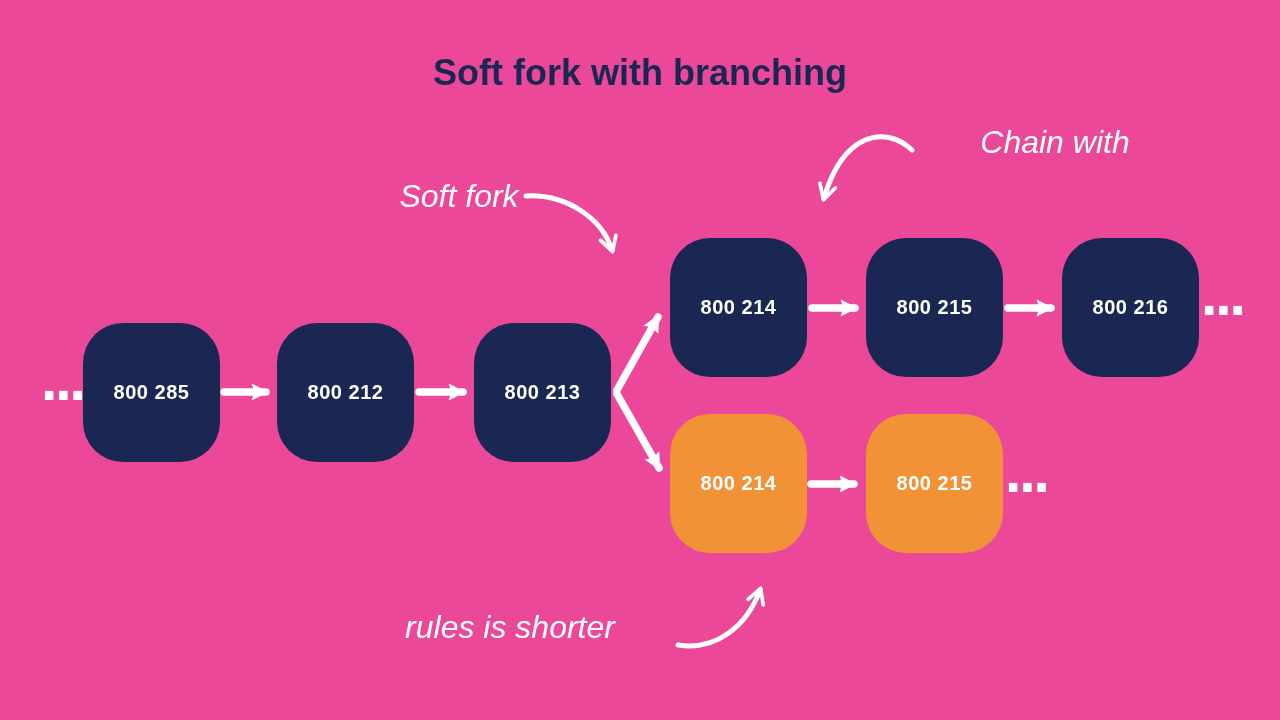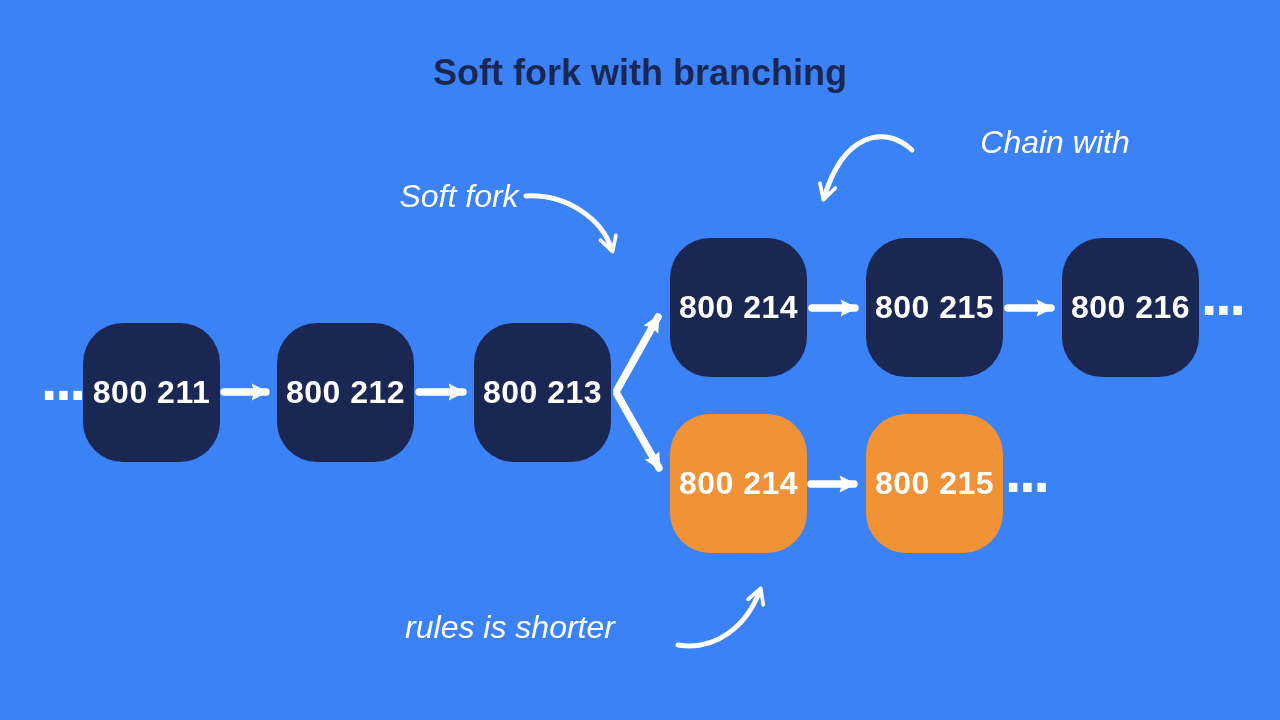--- a/index.html
+++ b/index.html
@@ -1,30 +1,30 @@
 <!DOCTYPE html>
 <html><head>
 <meta charset="utf-8">
 <style>
   html,body{margin:0;padding:0;}
   .canvas{
     position:relative; width:1280px; height:720px; overflow:hidden;
-    background:#3b82f6;
+    background:#ec4899;
     font-family:"Liberation Sans", sans-serif;
   }
   .title{
     position:absolute; left:0; right:0; top:52px;
     text-align:center; font-size:36px; font-weight:800;
     color:#1b2753; letter-spacing:0px;
   }
   .arrows{ position:absolute; left:0; top:0; pointer-events:none; }
   .block{
     position:absolute; width:137px; height:139px; border-radius:40px;
     display:flex; align-items:center; justify-content:center;
-    color:#ffffff; font-weight:700; font-size:32px; letter-spacing:0.5px;
+    color:#ffffff; font-weight:700; font-size:20px; letter-spacing:0.5px;
   }
   .navy{ background:#1b2753; }
   .orange{ background:#f19237; }
   .b-211{ left:83px;  top:323px; }
   .b-212{ left:277px; top:323px; }
   .b-213{ left:474px; top:323px; }
   .b-u214{ left:670px; top:238px; }
   .b-u215{ left:866px; top:238px; }
   .b-u216{ left:1062px; top:238px; }
   .b-m214{ left:670px; top:414px; }
@@ -70,21 +70,21 @@
 
     <path d="M617 390 L658 317" stroke="#ffffff" stroke-width="7.5" stroke-linecap="round" fill="none" marker-end="url(#tri)"></path>
     <path d="M617 394 L659 468" stroke="#ffffff" stroke-width="7.5" stroke-linecap="round" fill="none" marker-end="url(#tri)"></path>
 
     <path d="M526 196 C566 194 602 218 612 250" stroke="#ffffff" stroke-width="5" stroke-linecap="round" fill="none" marker-end="url(#chev)"></path>
     <path d="M912 150 C884 124 843 134 824 198" stroke="#ffffff" stroke-width="5" stroke-linecap="round" fill="none" marker-end="url(#chev)"></path>
     <path d="M678 645 C716 651 747 626 760 590" stroke="#ffffff" stroke-width="5" stroke-linecap="round" fill="none" marker-end="url(#chev)"></path>
   </svg>
 
   <div class="dots dots-main">...</div>
-  <div class="block navy b-211">800 211</div>
+  <div class="block navy b-211">800 285</div>
   <div class="block navy b-212">800 212</div>
   <div class="block navy b-213">800 213</div>
 
   <div class="block navy b-u214">800 214</div>
   <div class="block navy b-u215">800 215</div>
   <div class="block navy b-u216">800 216</div>
   <div class="dots dots-unmod">...</div>
 
   <div class="block orange b-m214">800 214</div>
   <div class="block orange b-m215">800 215</div>

